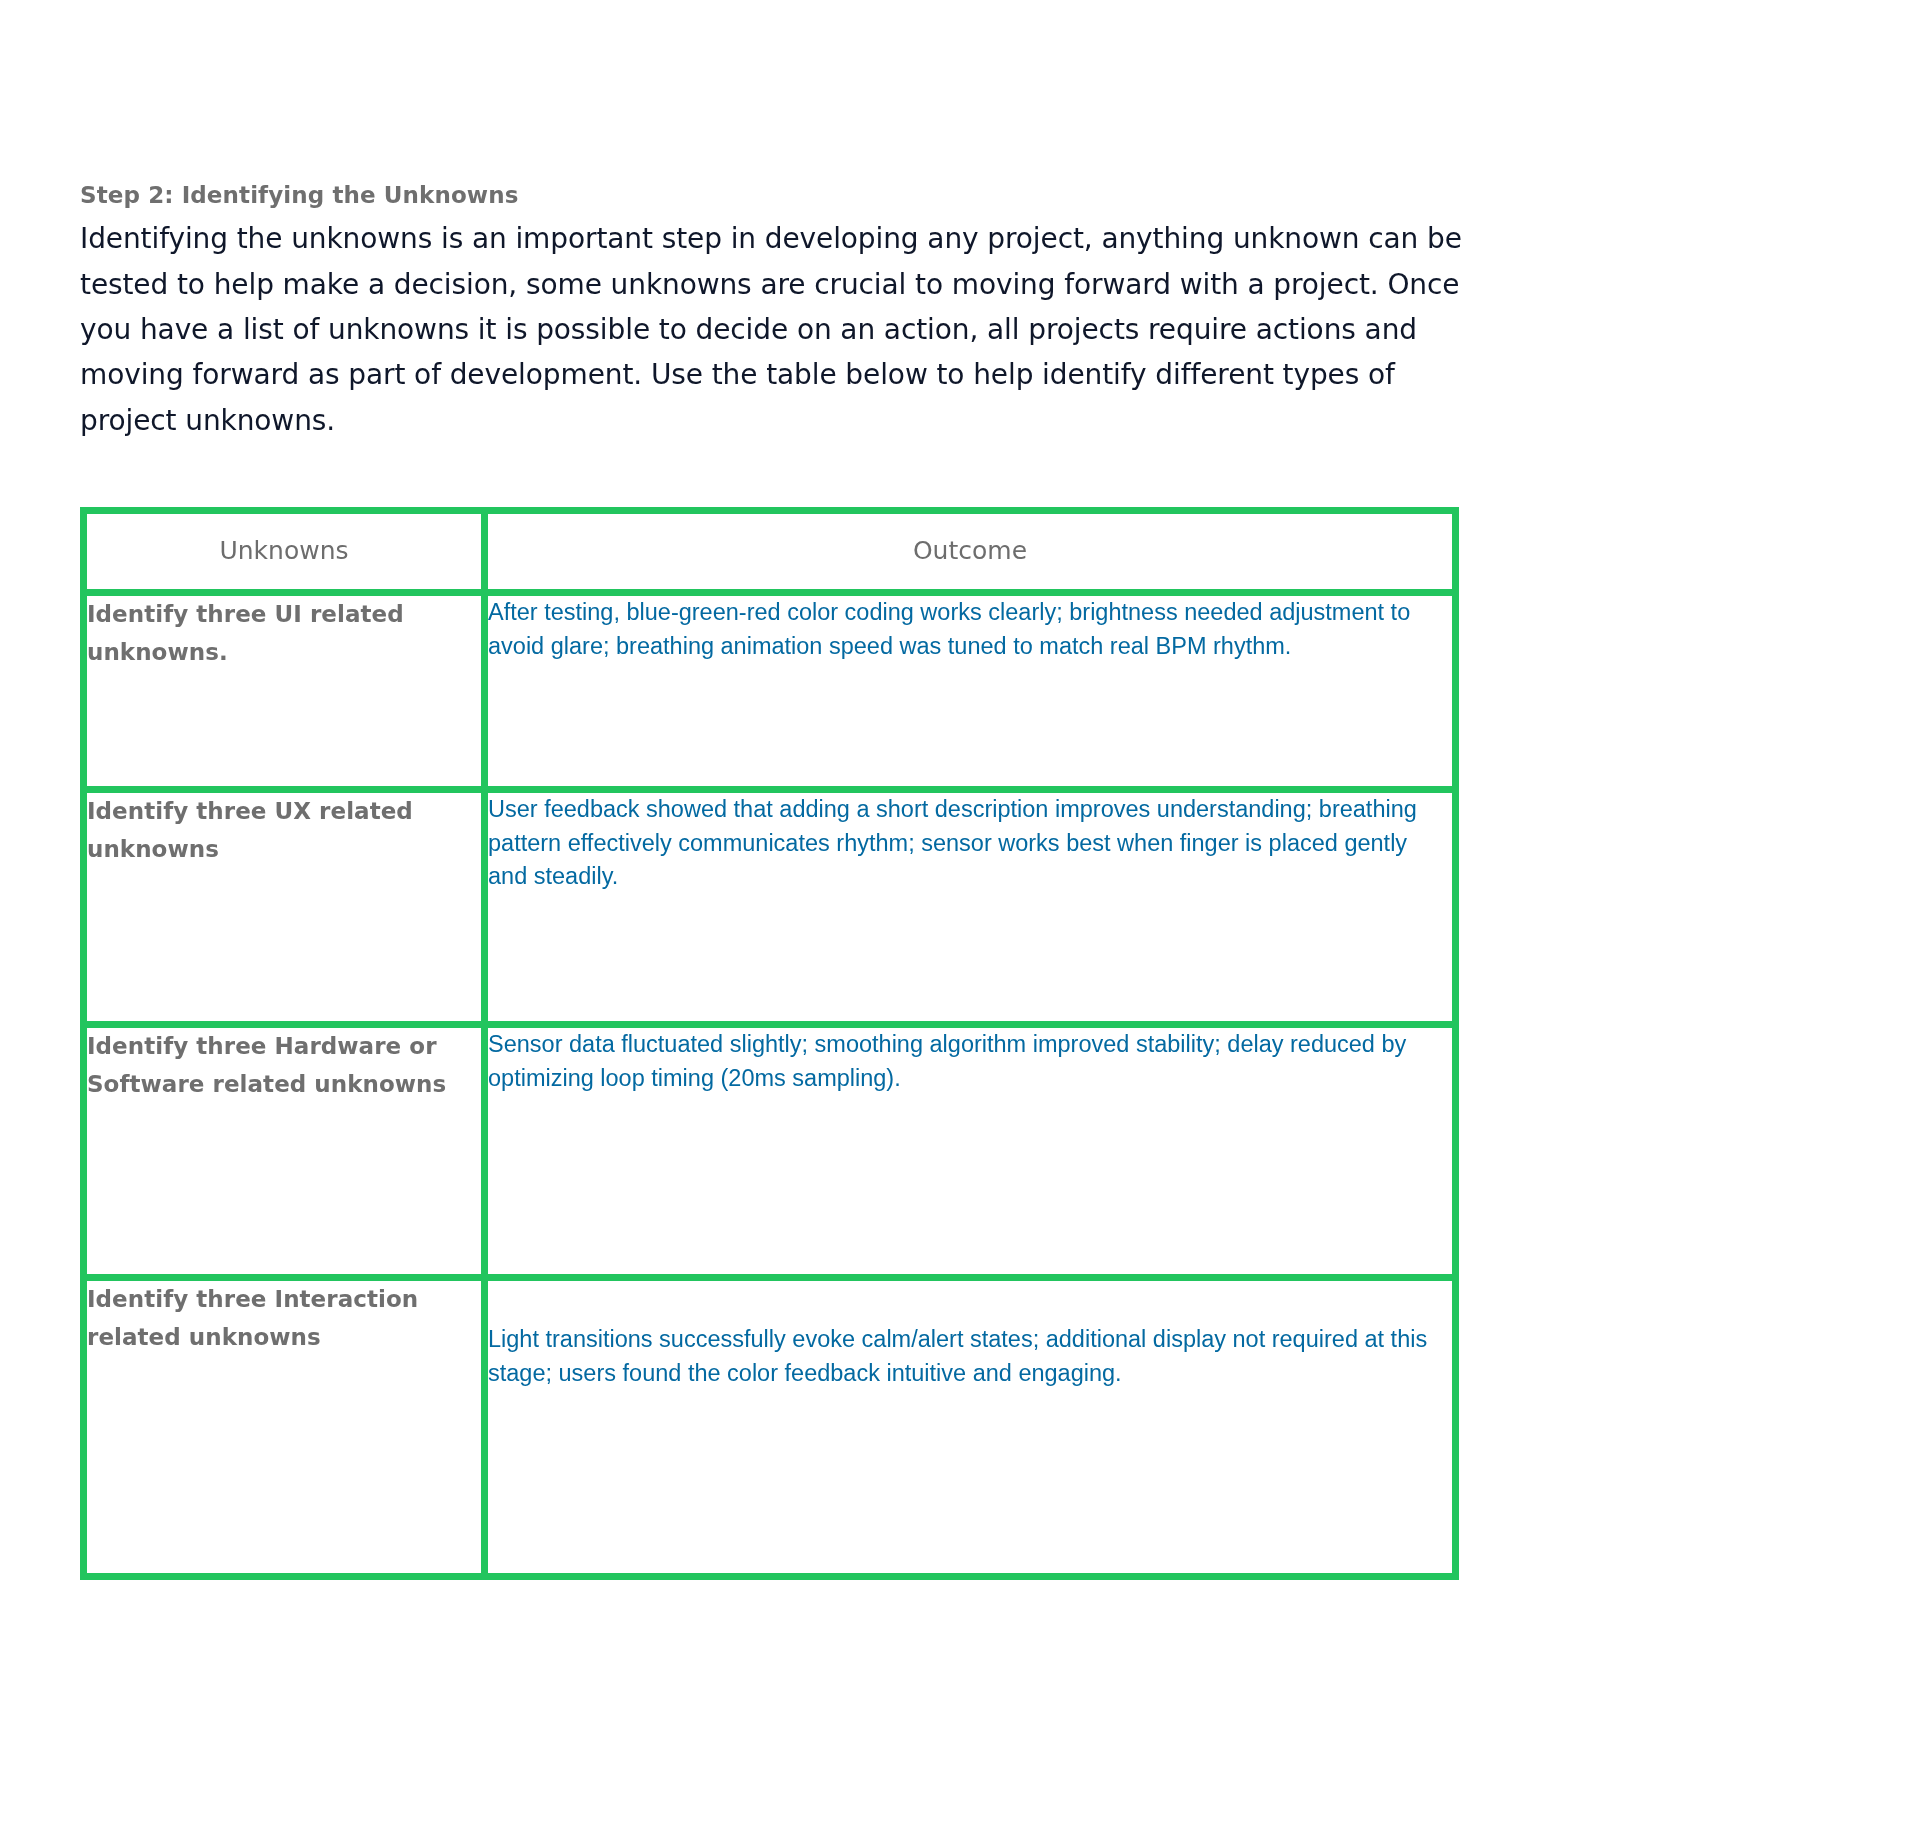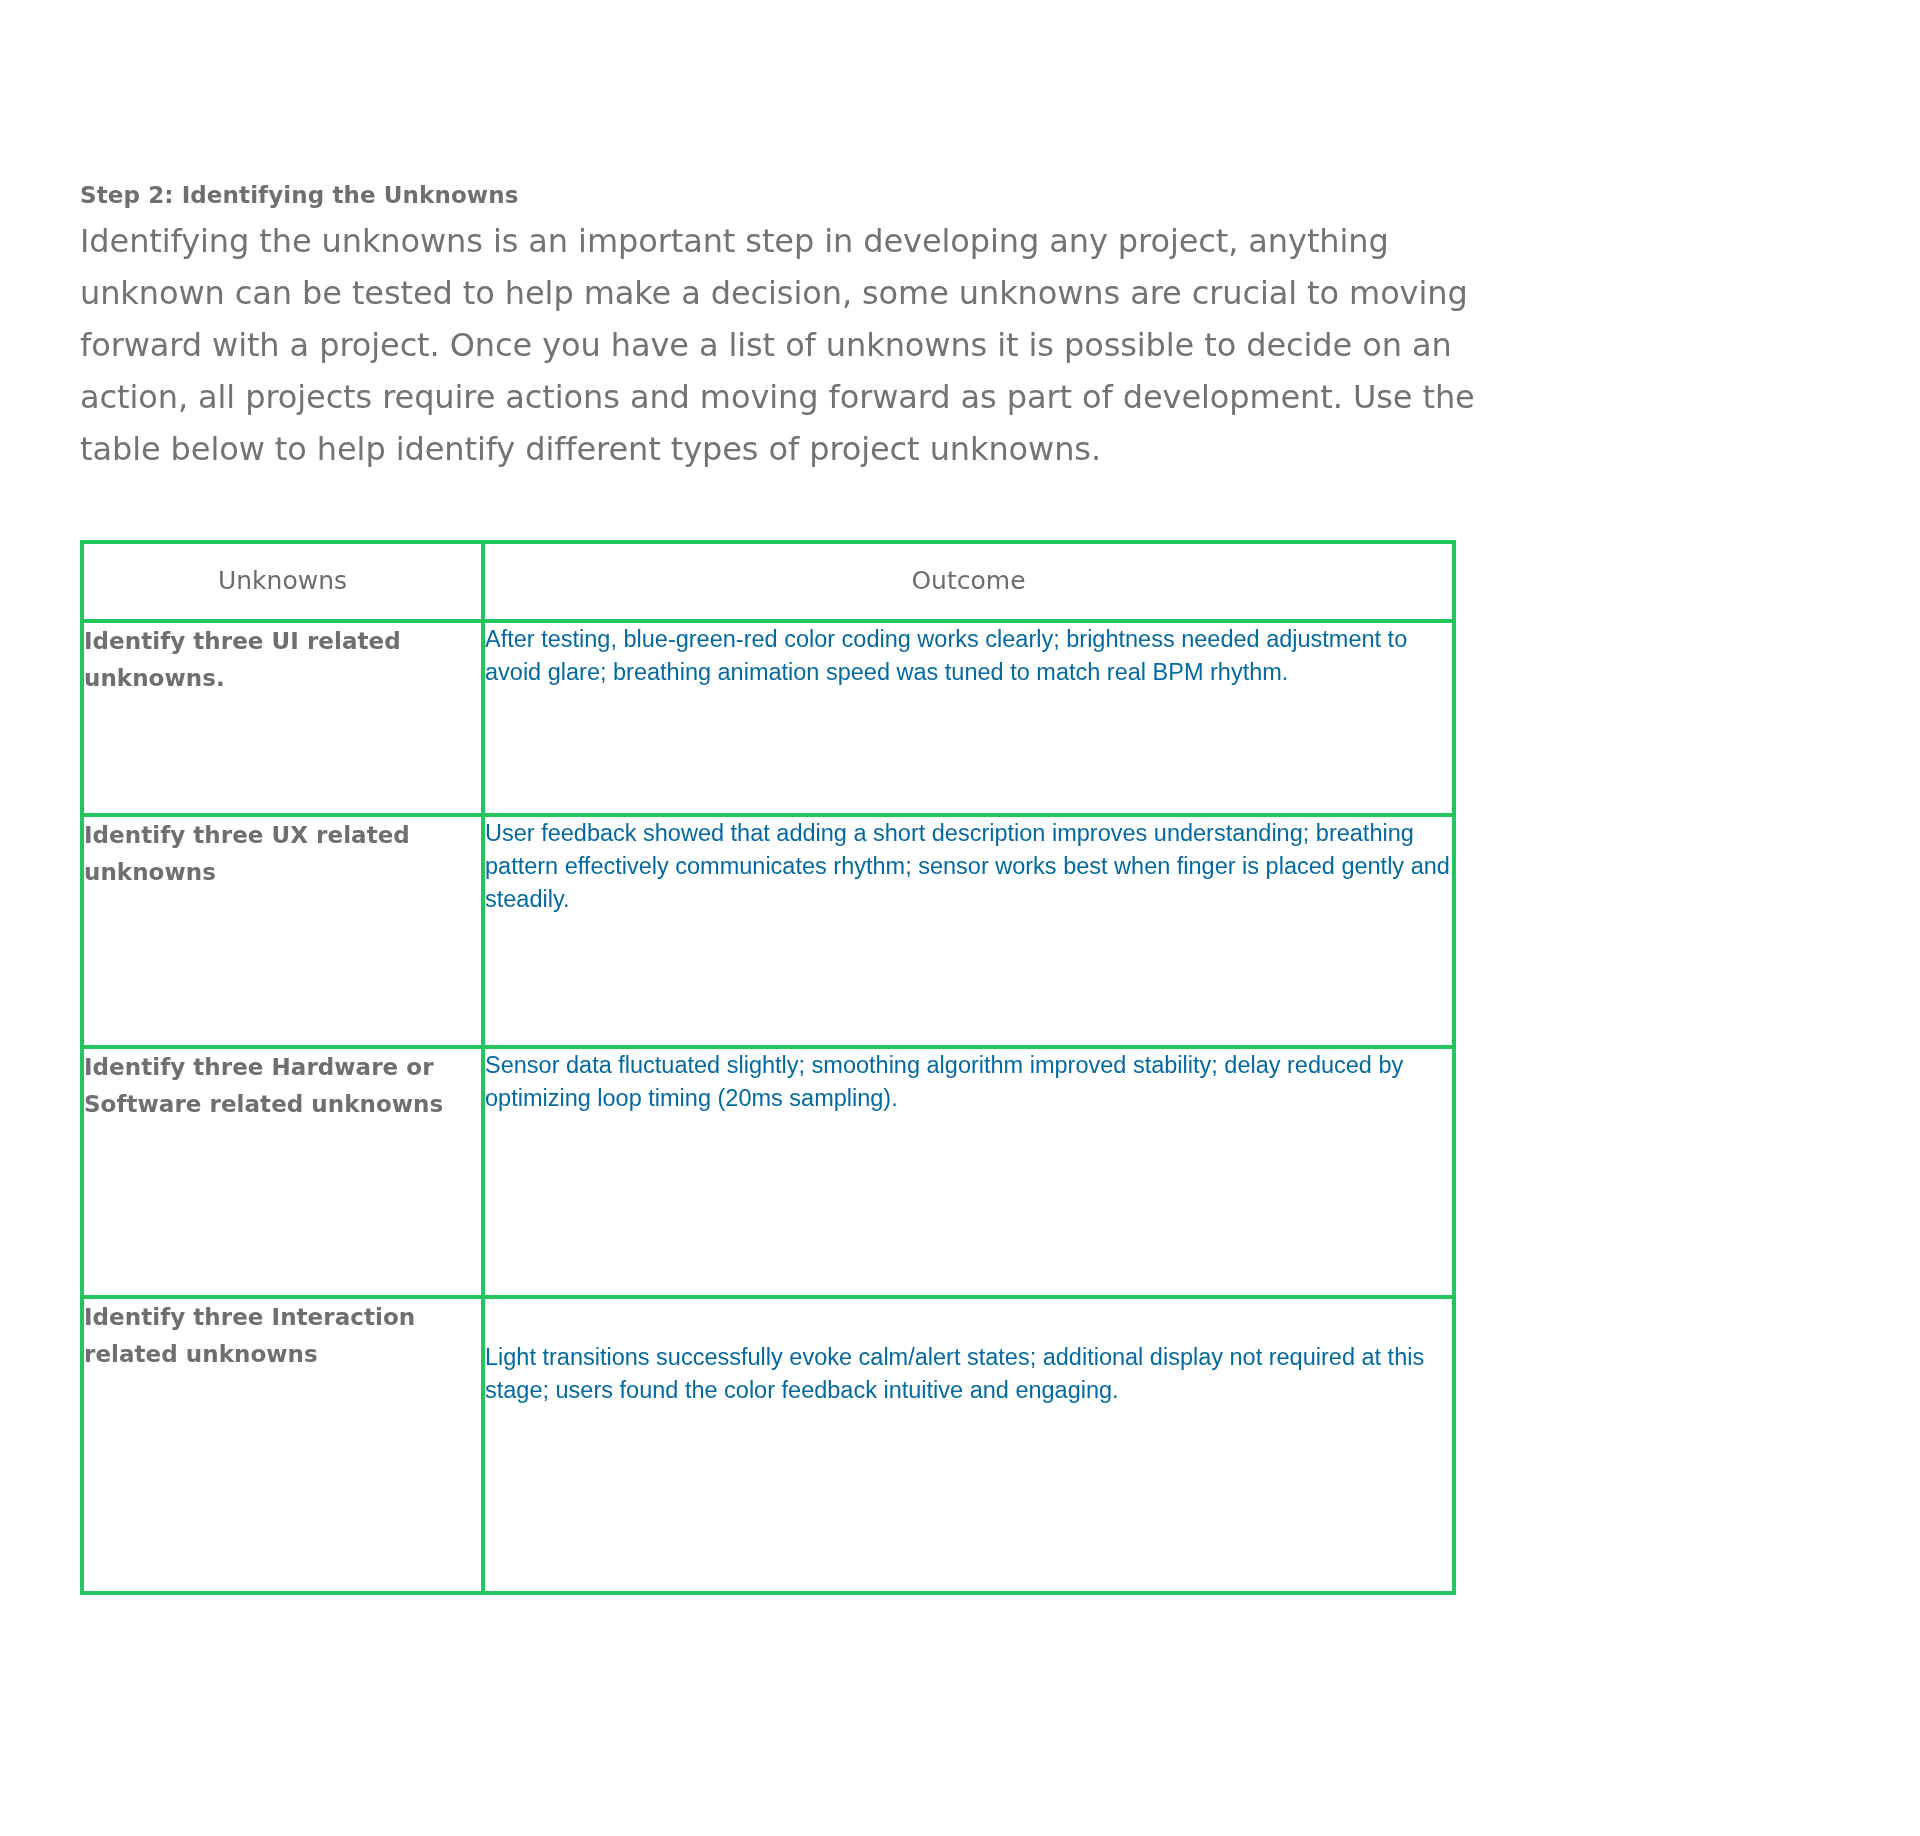--- a/index.html
+++ b/index.html
@@ -33,43 +33,43 @@
     font-size: 23px;
     font-weight: bold;
     color: #6f6f6f;
     letter-spacing: 0.1px;
     line-height: 1.32;
     margin: 0 0 6px 0;
   }
 
   .intro-paragraph {
     font-family: "DejaVu Sans", sans-serif;
-    font-size: 32px;
+    font-size: 28px;
     font-weight: normal;
-    color: #737373;
+    color: #0f172a;
     line-height: 1.62;
     margin: 0;
     width: 1405px;
     text-align: left;
     letter-spacing: -0.1px;
   }
 
   .unknowns-table {
     margin-top: 64px;
     width: 1372px;
     border-collapse: collapse;
     table-layout: fixed;
   }
 
   .unknowns-table col.col-unknowns { width: 401px; }
   .unknowns-table col.col-outcome { width: 971px; }
 
   .unknowns-table th,
   .unknowns-table td {
-    border: 4px solid #22c55e;
+    border: 7px solid #22c55e;
     vertical-align: top;
     padding: 0;
   }
 
   .unknowns-table th {
     text-align: center;
     padding: 22px 10px 24px 10px;
     font-family: "DejaVu Sans", sans-serif;
     font-size: 25px;
     font-weight: normal;

